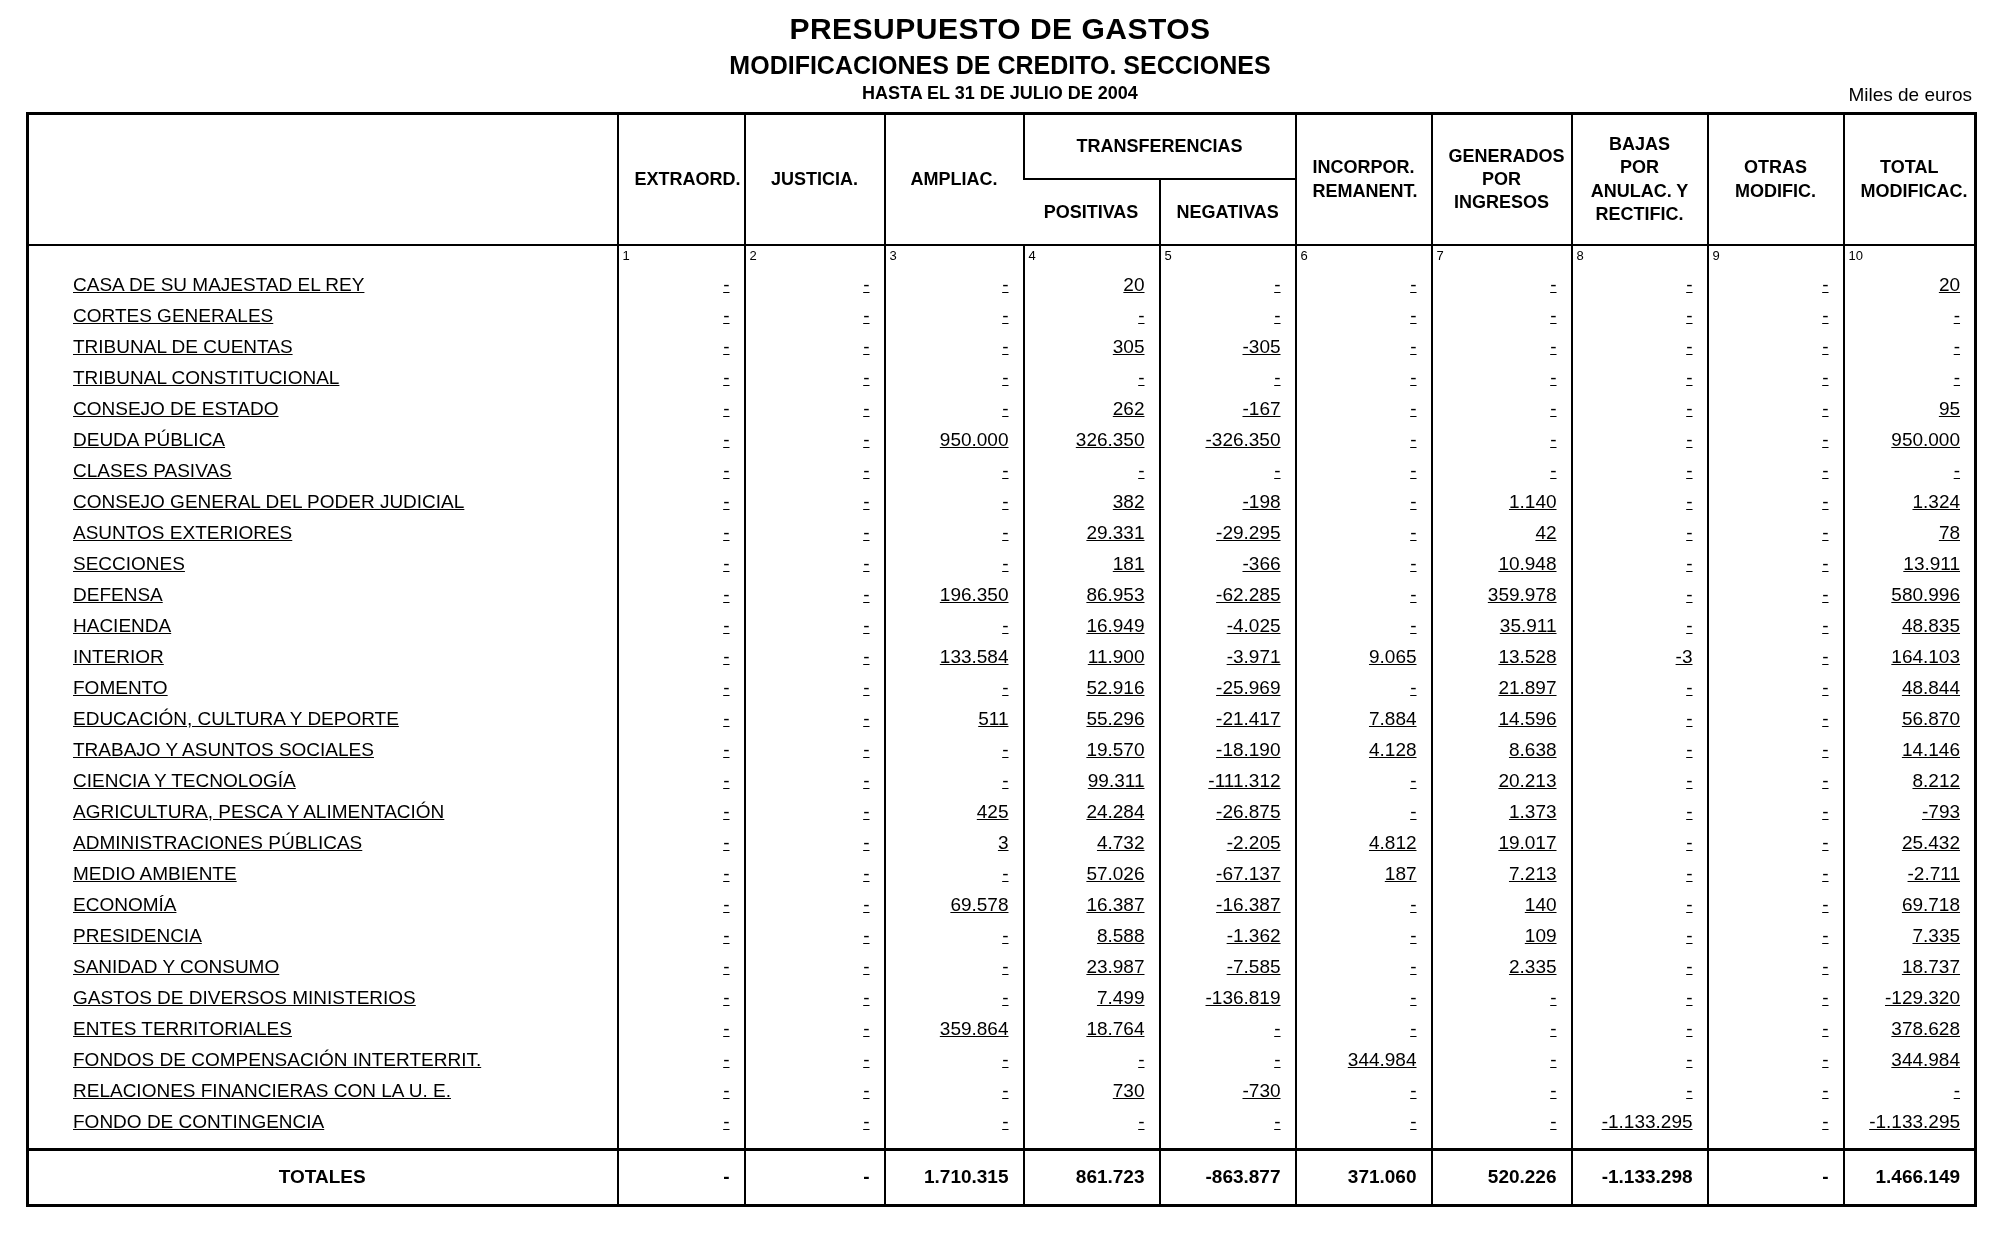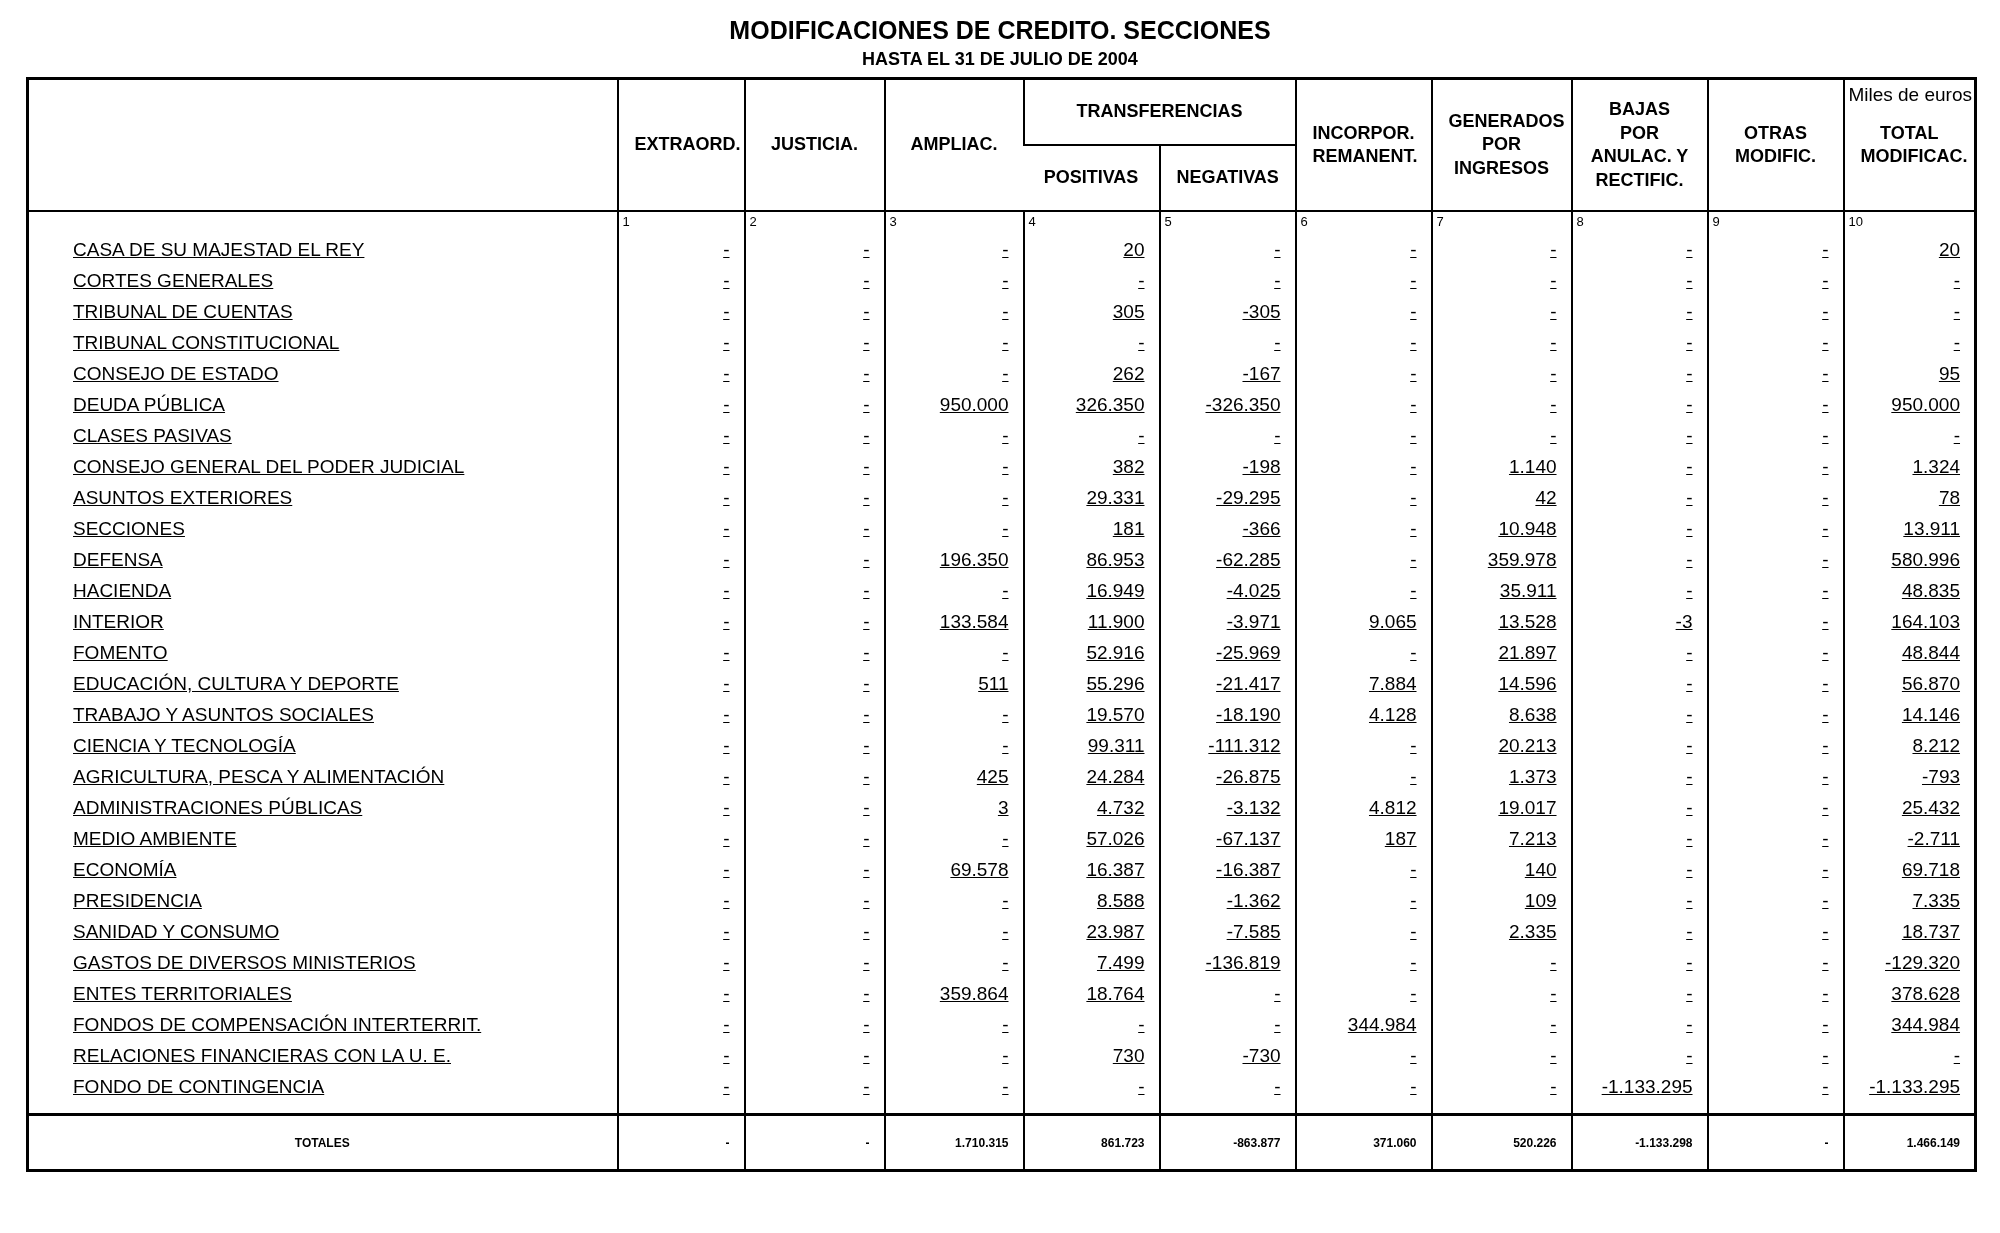--- a/index.html
+++ b/index.html
@@ -65,32 +65,33 @@
   }
   td.num {
     text-align: right;
     padding-right: 14px;
   }
   tr.spacer { height: 12px; }
   tfoot td {
     border-left: 2px solid #000;
     border-top: 3px solid #000;
     font-weight: bold;
-    font-size: 12px;
+    font-size: 19px;
     height: 56px;
   }
   tfoot td:first-child { border-left: none; }
   tfoot td.lbl { text-align: center; padding-left: 0; }
 </style>
 </head>
 <body>
 
 <div class="page">
 
   <div class="titles">
+    <div class="t1">PRESUPUESTO DE GASTOS</div>
     <div class="t2">MODIFICACIONES DE CREDITO. SECCIONES</div>
     <div class="t3">HASTA EL 31 DE JULIO DE 2004</div>
   </div>
 
   <div class="units">Miles de euros</div>
 
   <table>
     <colgroup>
       <col style="width:590px">
       <col style="width:127px">
@@ -376,21 +377,21 @@
           <td class="num">-</td>
           <td class="num">-</td>
           <td class="num">-793</td>
         </tr>
         <tr class="datarow">
           <td class="lbl">ADMINISTRACIONES PÚBLICAS</td>
           <td class="num">-</td>
           <td class="num">-</td>
           <td class="num">3</td>
           <td class="num">4.732</td>
-          <td class="num">-3.132</td>
+          <td class="num">-2.205</td>
           <td class="num">4.812</td>
           <td class="num">19.017</td>
           <td class="num">-</td>
           <td class="num">-</td>
           <td class="num">25.432</td>
         </tr>
         <tr class="datarow">
           <td class="lbl">MEDIO AMBIENTE</td>
           <td class="num">-</td>
           <td class="num">-</td>

